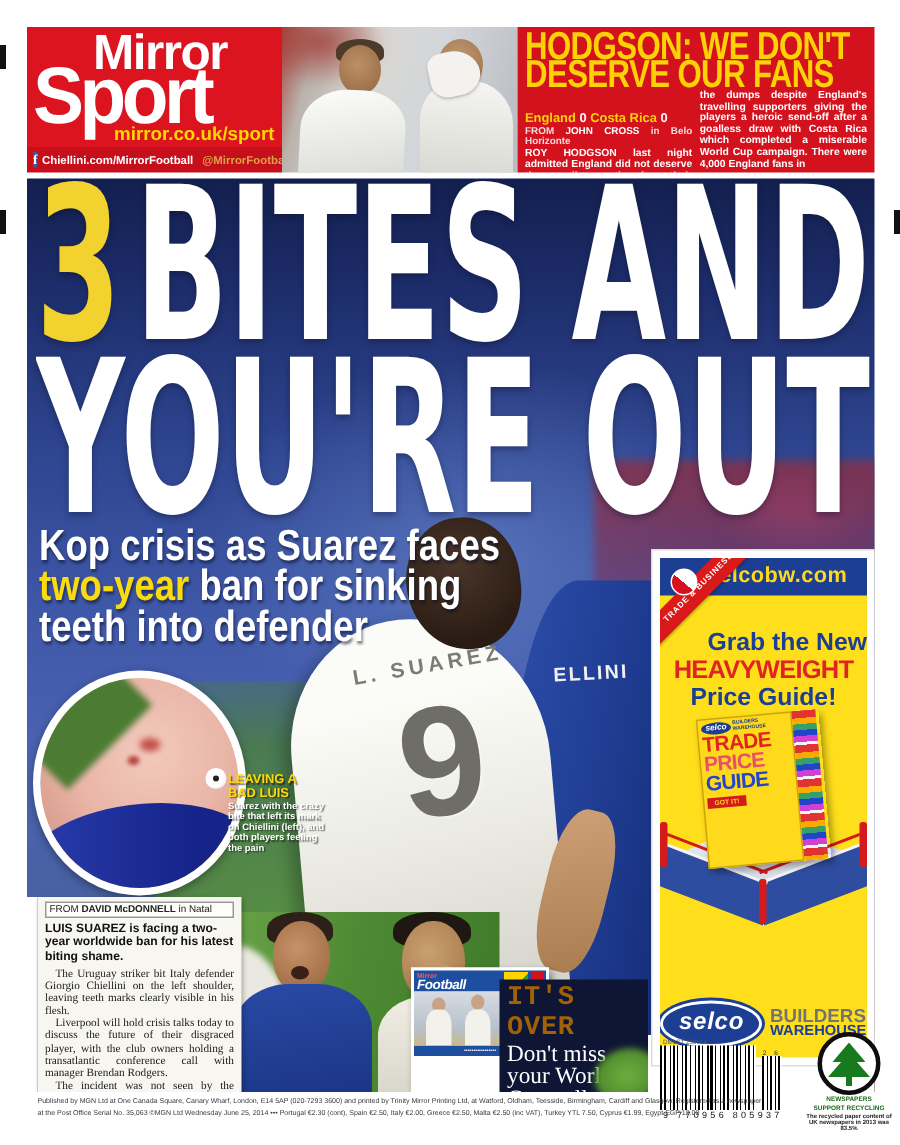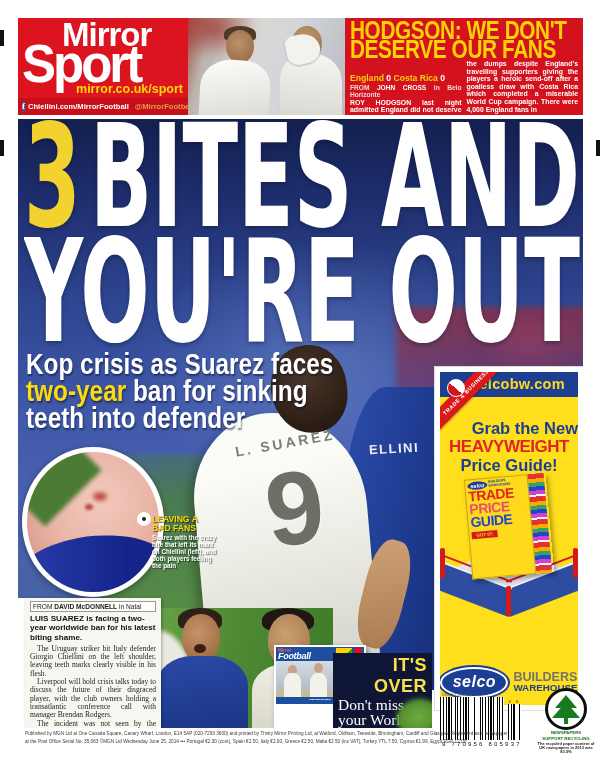--- a/index.html
+++ b/index.html
@@ -95,21 +95,21 @@
   .po-flag{position:absolute;right:12px;top:1px;width:16px;height:12px;background:linear-gradient(135deg,#ffd400 60%,#1fa03c 60%);}
   .po-red{position:absolute;right:2px;top:1px;width:8px;height:12px;background:#d4121e;}
   .po-band{height:22px;background:#0e1535;text-align:center;font-family:"Liberation Serif",serif;font-weight:bold;color:#fff;font-size:9px;line-height:10.5px;letter-spacing:.3px;}
   .po-band .y{color:#ffd400;}
   .po-photo{height:36px;background:linear-gradient(180deg,#d6dce2,#b7c0c9 70%,#c9b98a);position:relative;overflow:hidden;}
   .po-fig{position:absolute;width:17px;height:24px;background:#f2f1ec;border-radius:40% 40% 0 0;bottom:0;}
   .po-headc{position:absolute;width:9px;height:10px;background:#caa387;border-radius:50%;}
   .po-strip{height:7px;background:#1d4ea0;color:#fff;font-size:3.6px;line-height:7px;text-align:center;overflow:hidden;}
   
   .itsover{position:absolute;left:315px;top:534px;width:99px;height:76px;background:#0e1535;box-sizing:border-box;padding:2px 5px;overflow:hidden;}
-  .io-t{font-family:Liberation Sans, sans-serif;font-weight:bold;font-size:18px;color:#fde047;letter-spacing:.5px;text-align:right;}
+  .io-t{font-family:Liberation Mono, monospace;font-weight:bold;font-size:18px;color:#a16207;letter-spacing:.5px;}
   .io-l{font-family:"Liberation Serif",serif;font-size:15.5px;color:#fff;line-height:15px;}
   .io-green{position:absolute;right:-8px;bottom:-6px;width:44px;height:36px;background:radial-gradient(closest-side,#6fae3f,#4e8a2c);border-radius:50%;filter:blur(2px);transform:rotate(-15deg);}
   
   .selco{position:absolute;left:417px;top:248px;width:148px;height:343px;background:#fff;box-sizing:border-box;padding:5px;box-shadow:0 0 0 1px #ddd;}
   .se-in{position:relative;width:100%;height:100%;background:#ffdf1b;overflow:hidden;}
   .se-top{height:25px;background:#1c3f94;color:#ffd91c;font-weight:bold;font-size:14.5px;text-align:center;line-height:25px;letter-spacing:.3px;padding-left:18px;}
   .se-ribbon{position:absolute;left:-32px;top:12px;width:116px;height:16px;background:#da1a1a;transform:rotate(-45deg);color:#fff;font-size:5.4px;font-weight:bold;text-align:center;line-height:16px;letter-spacing:.6px;box-shadow:0 1px 2px rgba(0,0,0,.3);}
   .se-logo-ball{position:absolute;left:7px;top:7px;width:16px;height:16px;border-radius:50%;background:linear-gradient(40deg,#d4121e 48%,#fff 48%);border:1px solid #fff;z-index:3;}
   .se-grab{margin-top:22px;text-align:right;font-size:16.5px;font-weight:bold;color:#1c3f94;line-height:18px;}
   .se-heavy{text-align:center;font-size:17px;font-weight:bold;color:#e02424;line-height:19px;letter-spacing:-.5px;}
@@ -232,21 +232,21 @@
     <div class="circle">
       <div class="c-grass"></div>
       <div class="c-bite1"></div>
       <div class="c-bite2"></div>
       <div class="c-shirtblue"></div>
       <div class="c-ball"></div>
     </div>
 
     <div class="caption">
       <div class="cap-t">LEAVING A</div>
-      <div class="cap-t">BAD FANS</div>
+      <div class="cap-t">BAD LUIS</div>
       <div class="cap-b">Suarez with the crazy bite that left its mark on Chiellini (left), and both players feeling the pain</div>
     </div>
 
     <div class="whitecover-l"></div>
     <div class="whitecover-r"></div>
 
     <div class="ph2">
       <div class="p2-white"></div>
       <div class="p2-hair1"></div>
       <div class="p2-head1"></div>

